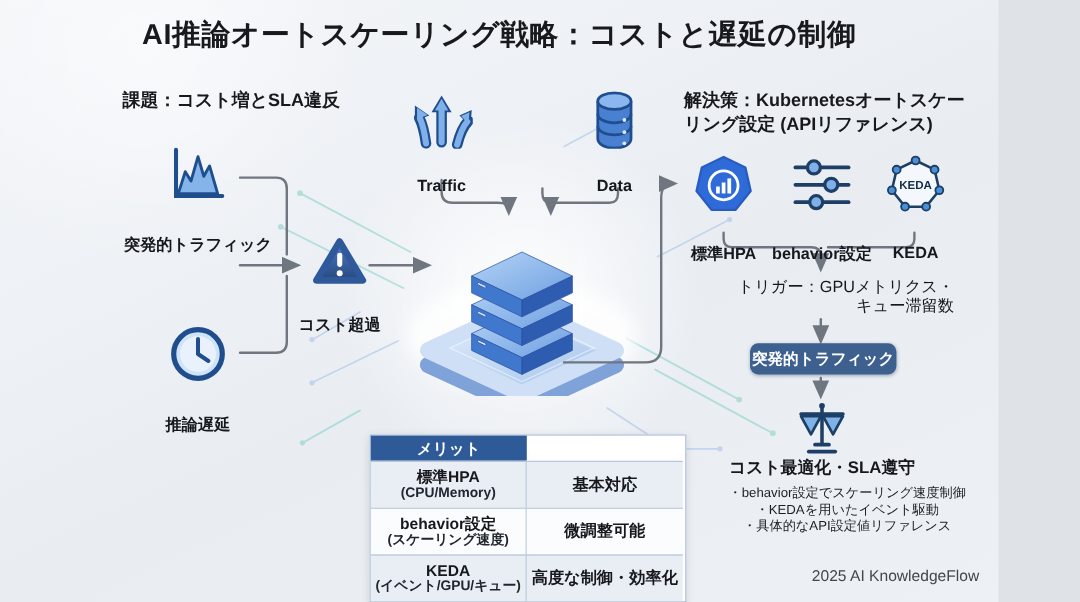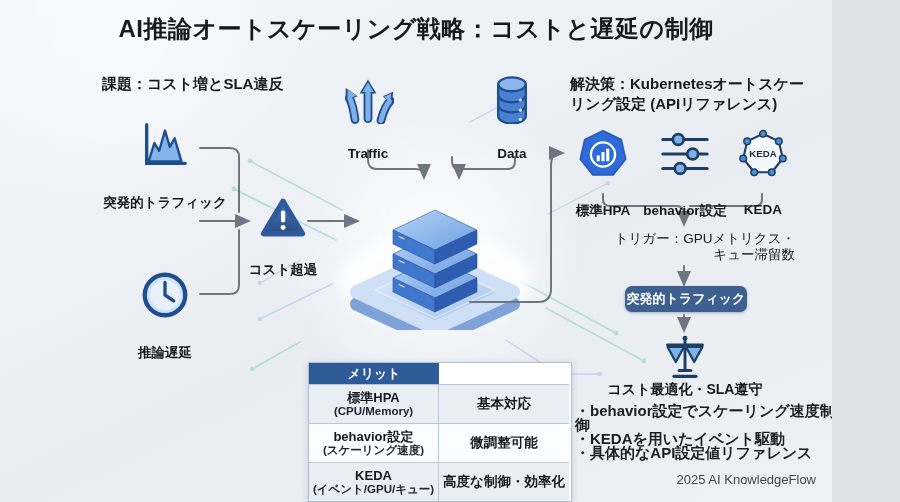--- a/index.html
+++ b/index.html
@@ -15,21 +15,21 @@
   #title{left:0;right:0;top:13px;text-align:center;font-size:24px;font-weight:800;letter-spacing:.5px;color:#17191d;}
   .sec-head{font-size:15px;font-weight:800;color:#17191d;line-height:20px;}
   .node{display:flex;flex-direction:column;align-items:center;}
   .node-label{font-size:13.5px;font-weight:700;text-align:center;margin-top:18px;white-space:nowrap;color:#15181d;}
   .sub-label{font-size:12.5px;font-weight:600;text-align:center;white-space:nowrap;color:#1c2026;line-height:14px;}
   .badge{left:625px;top:286px;width:122px;height:26px;background:#3d608f;border-radius:7px;
          display:flex;align-items:center;justify-content:center;color:#fff;font-size:13px;font-weight:700;
          box-shadow:0 1px 3px rgba(30,50,80,.35);}
   .trigger{left:575px;top:231px;width:220px;text-align:right;font-size:13.5px;font-weight:400;line-height:16px;}
   .outcome{left:575px;top:381px;width:220px;text-align:center;font-size:14px;font-weight:800;}
-  .bullets{left:575px;top:404px;width:262px;text-align:left;font-size:15px;font-weight:700;line-height:14px;color:#1b1f25;}
+  .bullets{left:575px;top:404px;width:262px;text-align:center;font-size:11px;font-weight:400;line-height:14px;color:#1b1f25;}
   
   .tbl{left:308px;top:362px;width:262px;border:1px solid #aebfd6;box-shadow:0 2px 7px rgba(40,60,90,.18);background:#fff;}
   .tr{display:grid;grid-template-columns:130px 130px;}
   .th{height:21px;background:#2e5b97;color:#fff;font-size:13px;font-weight:700;
       display:flex;align-items:center;justify-content:center;}
   .th.c1{border-right:1px solid #5e83b3;}
   .td{height:38px;display:flex;flex-direction:column;align-items:center;justify-content:center;border-top:1px solid #b7c6da;}
   .td.c1{border-right:1px solid #b7c6da;}
   .r-odd .td{background:#e9eef5;}
   .r-even .td{background:#fbfcfe;}

